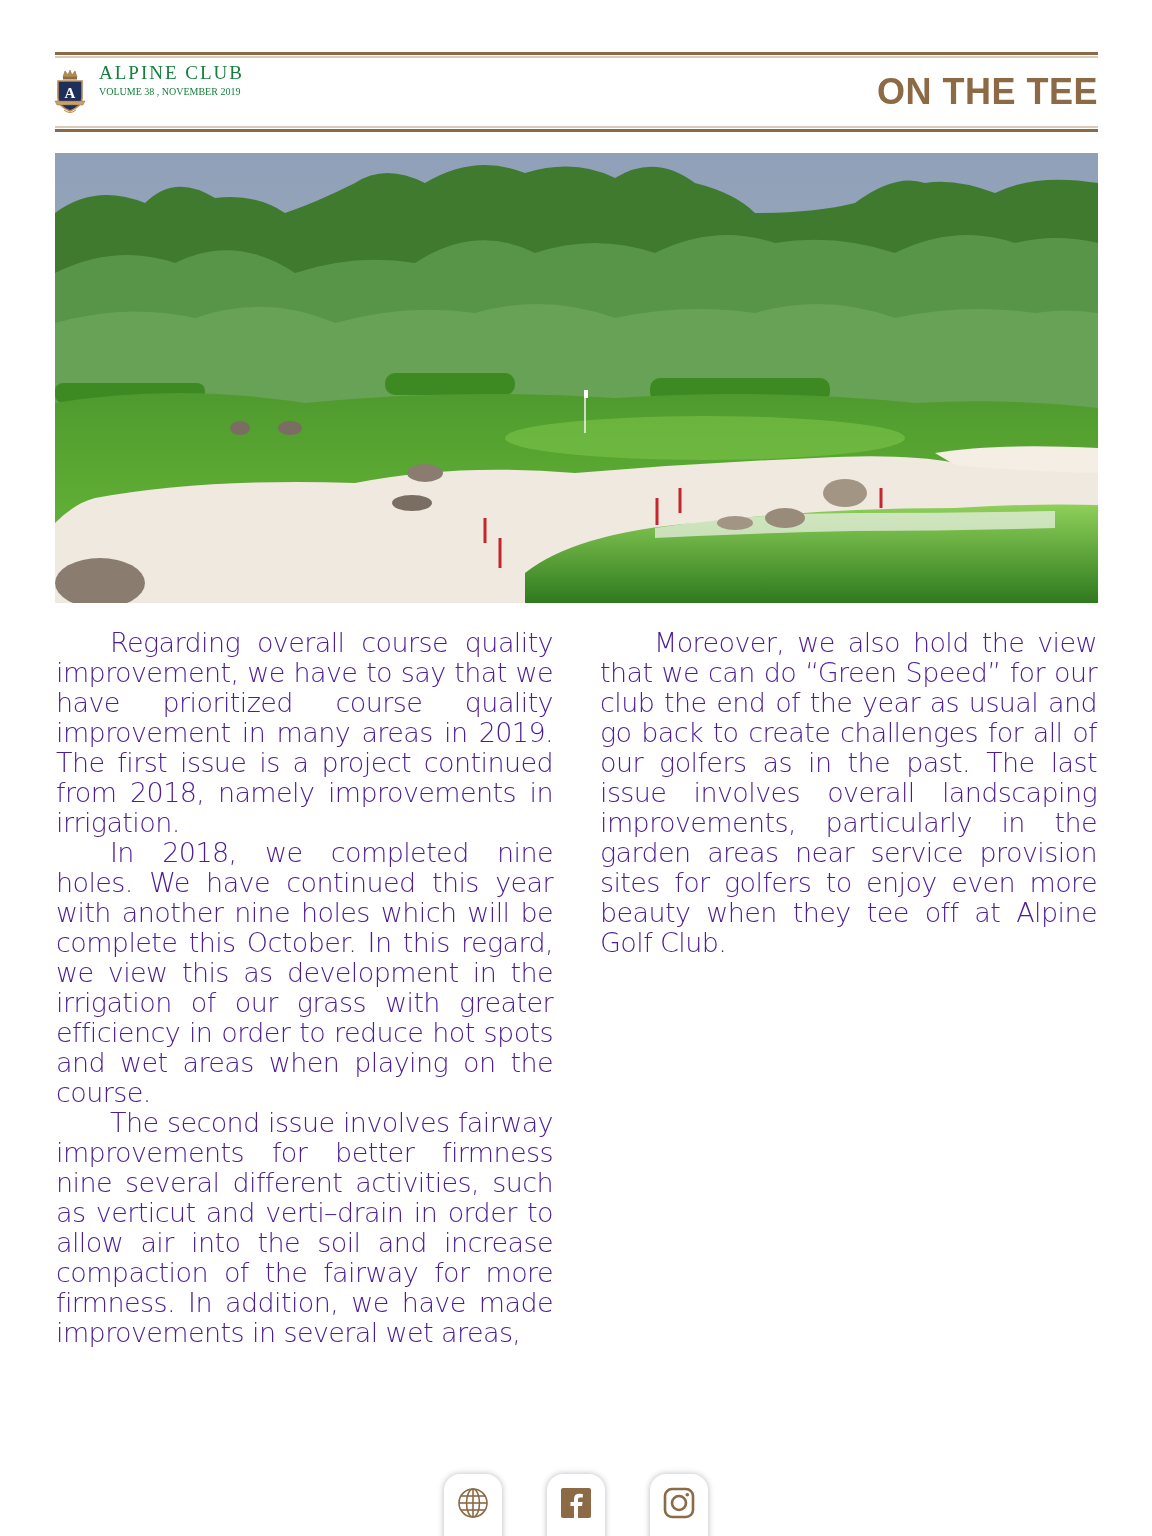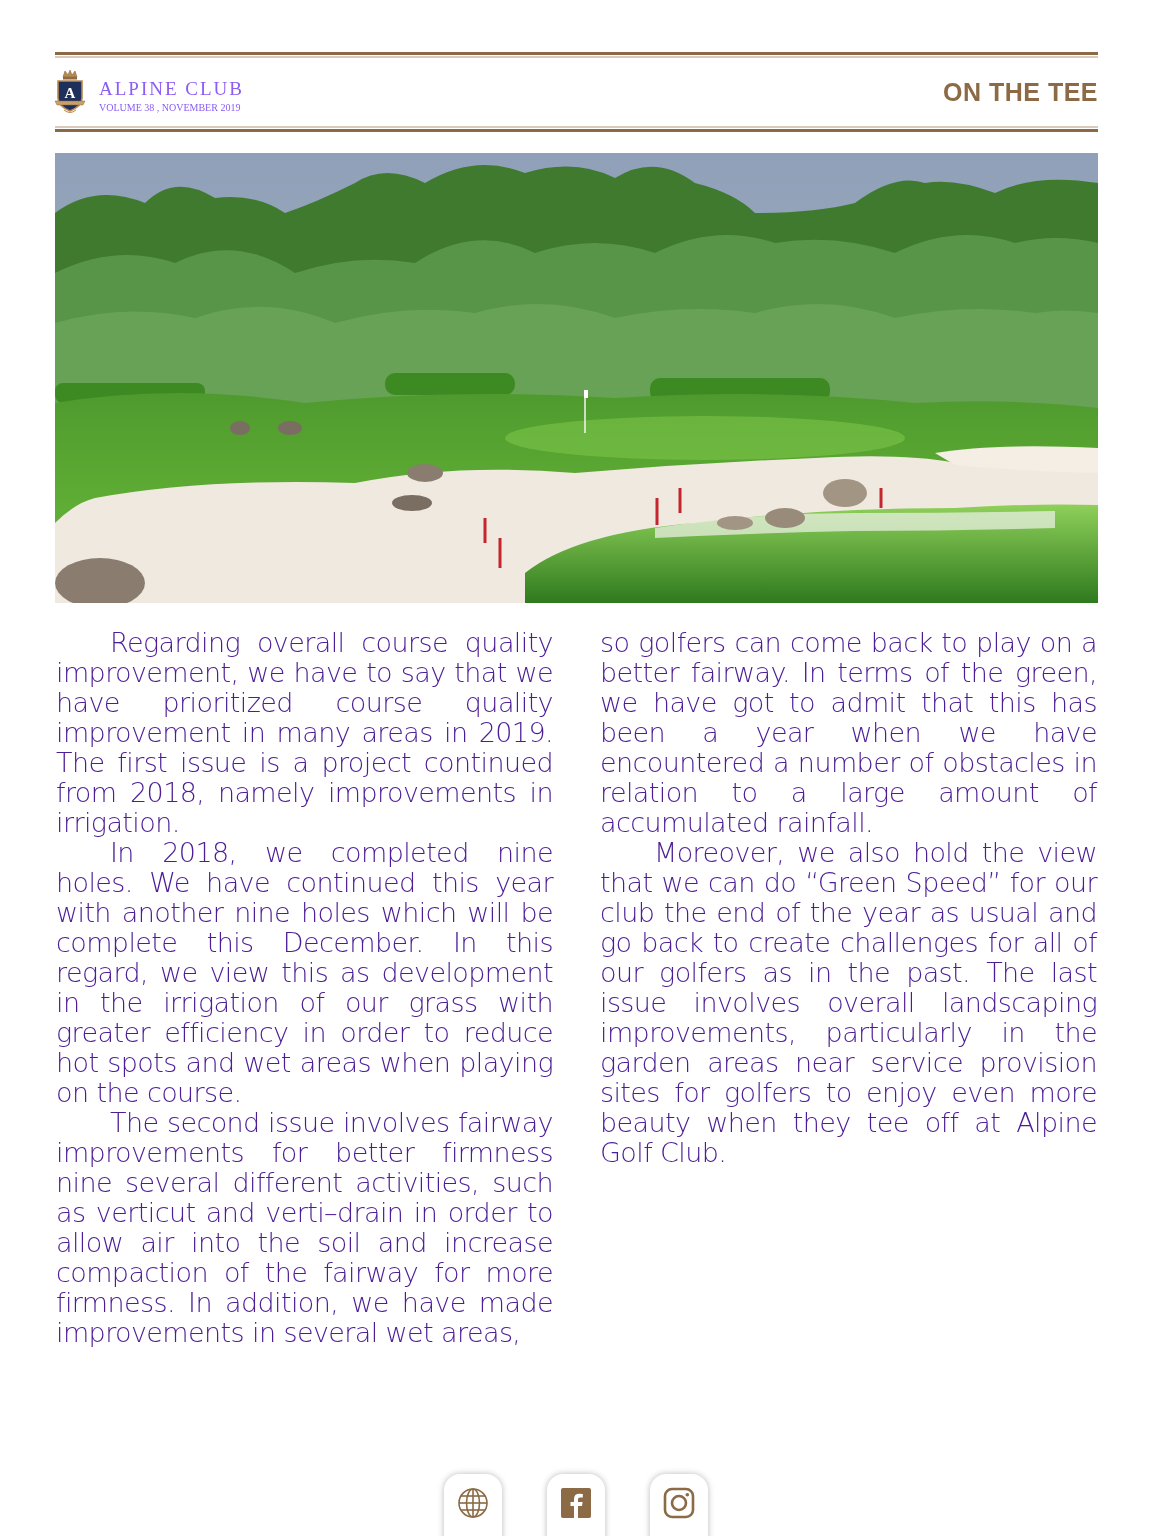--- a/index.html
+++ b/index.html
@@ -2,25 +2,25 @@
 <html><head>
   <meta charset="utf-8">
   <style>
     html, body { margin: 0; padding: 0; background: #ffffff; }
     body { width: 1152px; height: 1536px; position: relative; overflow: hidden; font-family: "Liberation Sans", sans-serif; }
 
     .rule-thick { position: absolute; left: 55px; width: 1043px; height: 3px; background: #8c6a45; }
     .rule-thin { position: absolute; left: 55px; width: 1043px; height: 2px; background: #d8cbbd; }
 
     .logo { position: absolute; left: 54px; top: 68px; width: 32px; height: 48px; }
-    .masthead { position: absolute; left: 99px; top: 79px; color: #8b5cf6; font-family: "Liberation Serif", serif; }
+    .masthead { position: absolute; left: 99px; top: 63px; color: #15803d; font-family: "Liberation Serif", serif; }
     .masthead .club { font-size: 19px; letter-spacing: 2px; line-height: 20px; }
     .masthead .volume { font-size: 10px; line-height: 18px; margin-top: 0px; }
 
-    .section-title { position: absolute; right: 54px; top: 72px; color: #8c6a45; font-family: "Liberation Sans", sans-serif; font-weight: bold; font-size: 25px; letter-spacing: 0.5px; line-height: 40px; text-align: center; }
+    .section-title { position: absolute; right: 54px; top: 72px; color: #8c6a45; font-family: "Liberation Sans", sans-serif; font-weight: bold; font-size: 36px; letter-spacing: 0.5px; line-height: 40px; text-align: center; }
 
     .hero { position: absolute; left: 55px; top: 153px; width: 1043px; height: 450px; overflow: hidden; }
 
     .col { position: absolute; top: 628px; width: 497px; font-family: "DejaVu Sans", sans-serif; font-weight: 300; font-size: 27px; line-height: 30px; color: #4c1d95; text-align: justify; letter-spacing: -0.6px; }
     .col.left { left: 56px; }
     .col.right { left: 600px; }
     .col p { margin: 0; text-indent: 54px; }
     .col p.cont { text-indent: 0; }
 
     .social { position: absolute; top: 1474px; width: 58px; height: 80px; background: #ffffff; border-radius: 16px 16px 0 0; box-shadow: 0 0 6px rgba(0,0,0,0.28); display: flex; justify-content: center; padding-top: 12px; box-sizing: border-box; }
@@ -105,26 +105,25 @@
     <line x1="430" y1="365" x2="430" y2="390" stroke="#c4262e" stroke-width="3"></line>
     <line x1="445" y1="385" x2="445" y2="415" stroke="#c4262e" stroke-width="3"></line>
     <line x1="602" y1="345" x2="602" y2="372" stroke="#c4262e" stroke-width="3"></line>
     <line x1="625" y1="335" x2="625" y2="360" stroke="#c4262e" stroke-width="3"></line>
     <line x1="826" y1="335" x2="826" y2="355" stroke="#c4262e" stroke-width="3"></line>
   </svg>
 </div>
 
 <div class="col left">
   <p>Regarding overall course quality improvement, we have to say that we have prioritized course quality improvement in many areas in 2019. The first issue is a project continued from 2018, namely improvements in irrigation.</p>
-  <p>In 2018, we completed nine holes. We have continued this year with another nine holes which will be complete this December. In this regard, we view this as development in the irrigation of our grass with greater efficiency in order to reduce hot spots and wet areas when playing on the course.</p>
+  <p>In 2018, we completed nine holes. We have continued this year with another nine holes which will be complete this October. In this regard, we view this as development in the irrigation of our grass with greater efficiency in order to reduce hot spots and wet areas when playing on the course.</p>
   <p>The second issue involves fairway improvements for better firmness nine several different activities, such as verticut and verti–drain in order to allow air into the soil and increase compaction of the fairway for more firmness. In addition, we have made improvements in several wet areas,</p>
 </div>
 
 <div class="col right">
-  <p class="cont">so golfers can come back to play on a better fairway. In terms of the green, we have got to admit that this has been a year when we have encountered a number of obstacles in relation to a large amount of accumulated rainfall.</p>
   <p>Moreover, we also hold the view that we can do “Green Speed” for our club the end of the year as usual and go back to create challenges for all of our golfers as in the past. The last issue involves overall landscaping improvements, particularly in the garden areas near service provision sites for golfers to enjoy even more beauty when they tee off at Alpine Golf Club.</p>
 </div>
 
 <div class="social" style="left:444px;">
   <svg viewBox="0 0 34 34">
     <g fill="none" stroke="#8c6a45" stroke-width="1.6">
       <circle cx="17" cy="17" r="14"></circle>
       <ellipse cx="17" cy="17" rx="6.5" ry="14"></ellipse>
       <line x1="17" y1="3" x2="17" y2="31"></line>
       <line x1="3" y1="17" x2="31" y2="17"></line>

